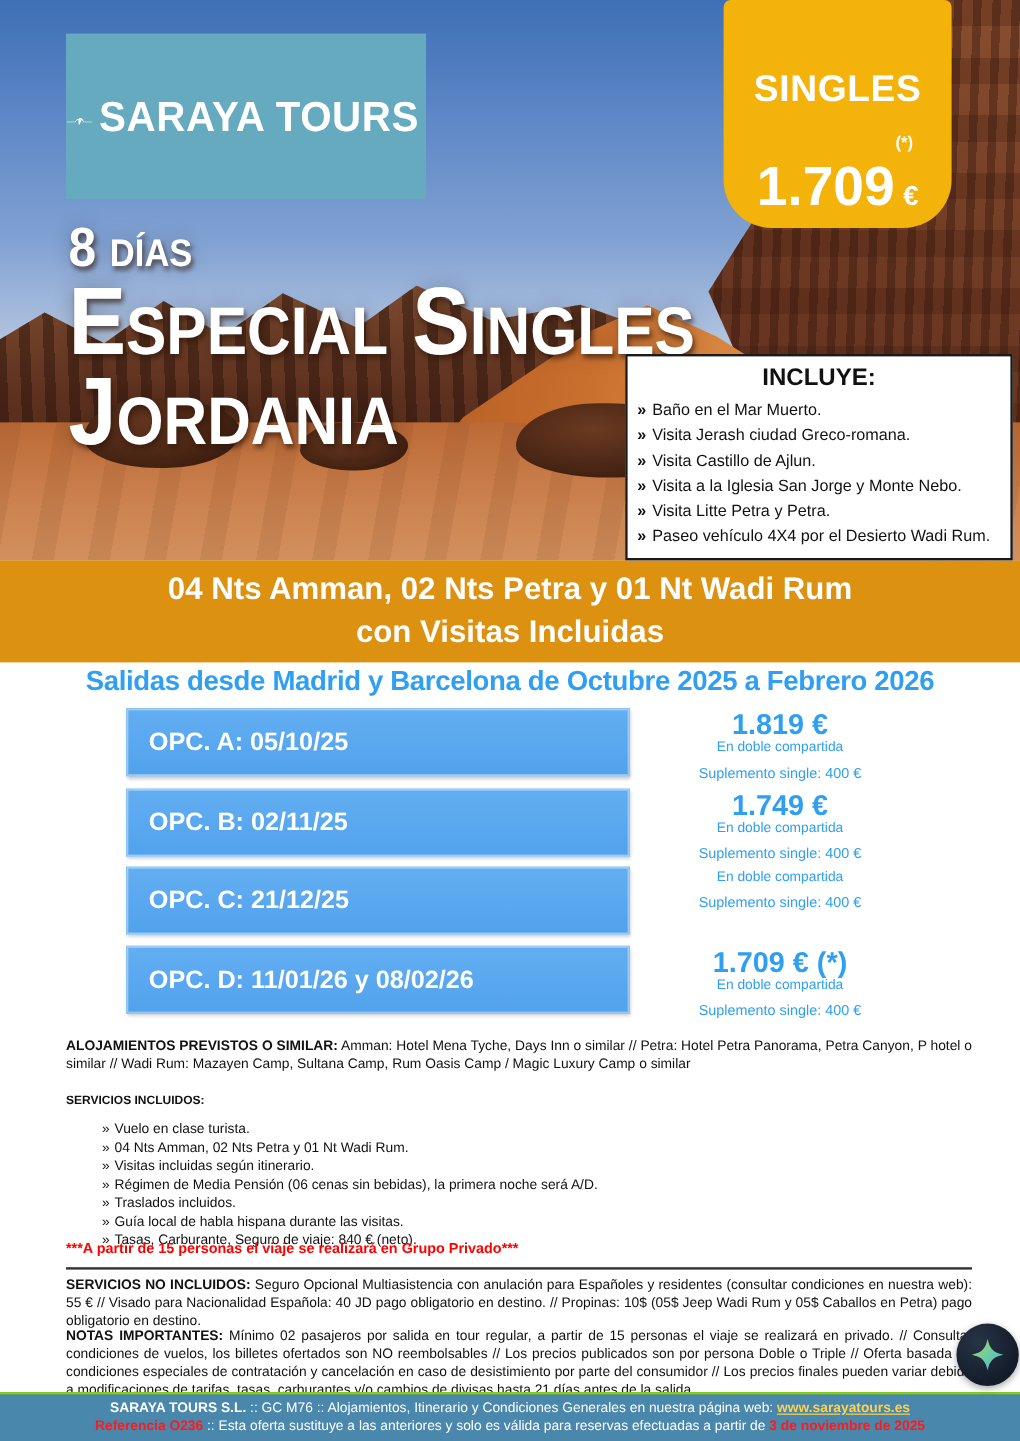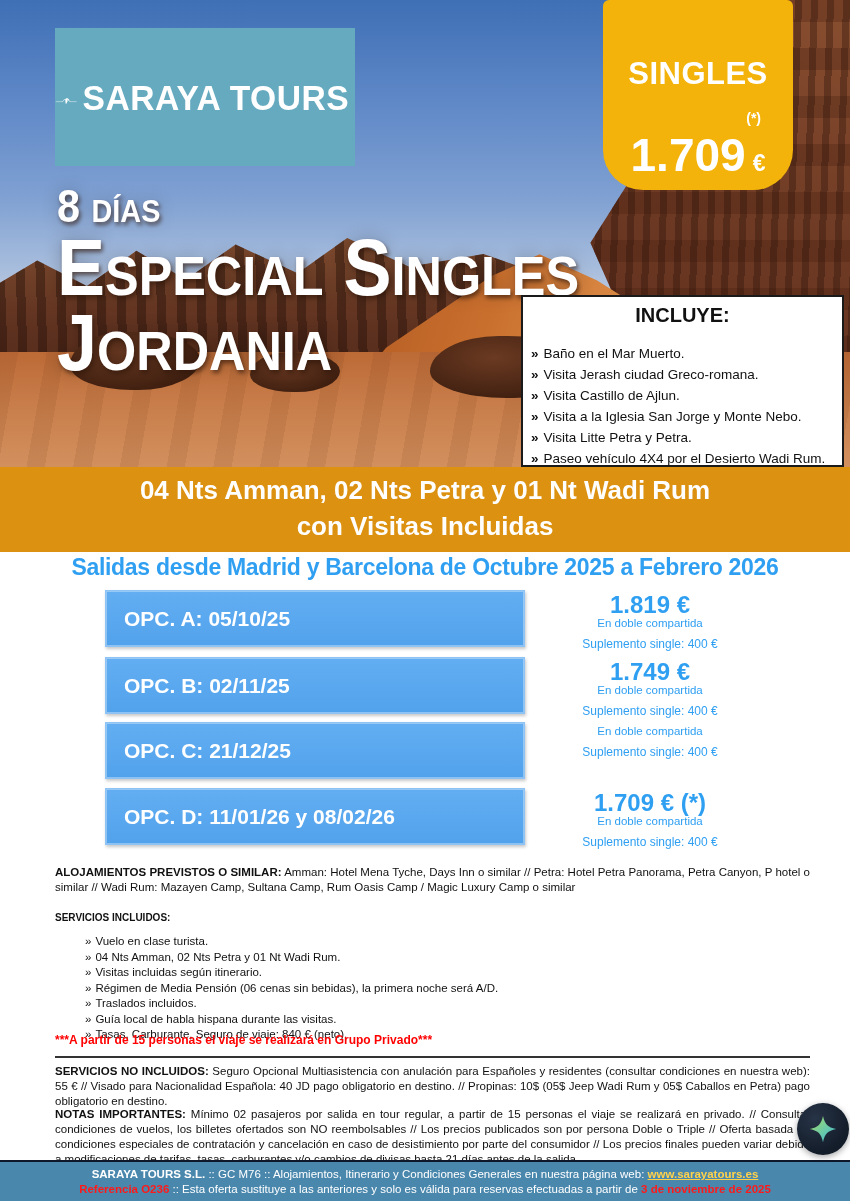--- a/index.html
+++ b/index.html
@@ -54,21 +54,21 @@
   .hero-title{position:absolute;left:57px;color:#fff;font-weight:bold;font-variant:small-caps;
      white-space:nowrap;z-index:5;transform:scaleX(.9);transform-origin:left;
      text-shadow:2px 3px 5px rgba(50,25,10,.65),0 0 18px rgba(0,0,0,.25);line-height:1;}
   .t-duration{top:183px;font-size:46px;}
   .t-line1{top:228px;font-size:80px;}
   .t-line2{top:303px;font-size:80px;}
 
   
   .includes-box{position:absolute;left:521px;top:295px;width:323px;height:172px;background:#ffffff;
      border:2px solid #1a1a1a;box-sizing:border-box;z-index:7;padding:5px 8px 0 8px;}
-  .includes-heading{text-align:center;font-size:20px;font-weight:bold;color:#111;margin:2px 0 16px 0;}
+  .includes-heading{text-align:center;font-size:20px;font-weight:bold;color:#111;margin:2px 0 4px 0;}
   .inc-item{font-size:13.5px;color:#111;line-height:21px;white-space:nowrap;}
   .inc-item .bullet{font-weight:bold;margin-right:5px;}
 
   
   .banner{position:absolute;left:0;top:467px;width:850px;height:85px;background:#dc9110;
      color:#fff;text-align:center;font-weight:bold;}
   .banner div{font-size:26px;line-height:36px;}
   .banner div:first-child{margin-top:5px;}
 
   
@@ -94,21 +94,21 @@
   .si-list{top:934px;margin-left:30px;}
   .si-item{font-size:11.5px;line-height:15.5px;}
   .si-item .bullet{margin-right:4px;}
   .si-note{top:1033px;color:#ff0000;font-size:12px;font-weight:bold;}
   .divider{position:absolute;left:55px;top:1056px;width:755px;border:none;border-top:2px solid #333;margin:0;}
   .sni{top:1064px;}
   .notes{top:1107px;}
 
   
   .footer{position:absolute;left:0;top:1160px;width:850px;height:41px;background:#4a87ad;
-     border-top:2px solid #0f172a;box-sizing:border-box;color:#fff;text-align:center;font-size:11.5px;}
+     border-top:2px solid #84cc16;box-sizing:border-box;color:#fff;text-align:center;font-size:11.5px;}
   .footer .l1{margin-top:5px;line-height:15px;}
   .footer .l2{line-height:15px;}
   .footer b{font-weight:bold;}
   .f-link{color:#ffd24a;text-decoration:underline;font-weight:bold;cursor:pointer;}
   .f-red{color:#ff1a1a;font-weight:bold;}
 
   
   .fab{position:absolute;left:797px;top:1103px;width:52px;height:52px;border-radius:50%;
      background:radial-gradient(circle at 35% 30%,#273447,#131c29 70%);
      box-shadow:0 2px 6px rgba(0,0,0,.35);display:flex;align-items:center;justify-content:center;z-index:9;}

